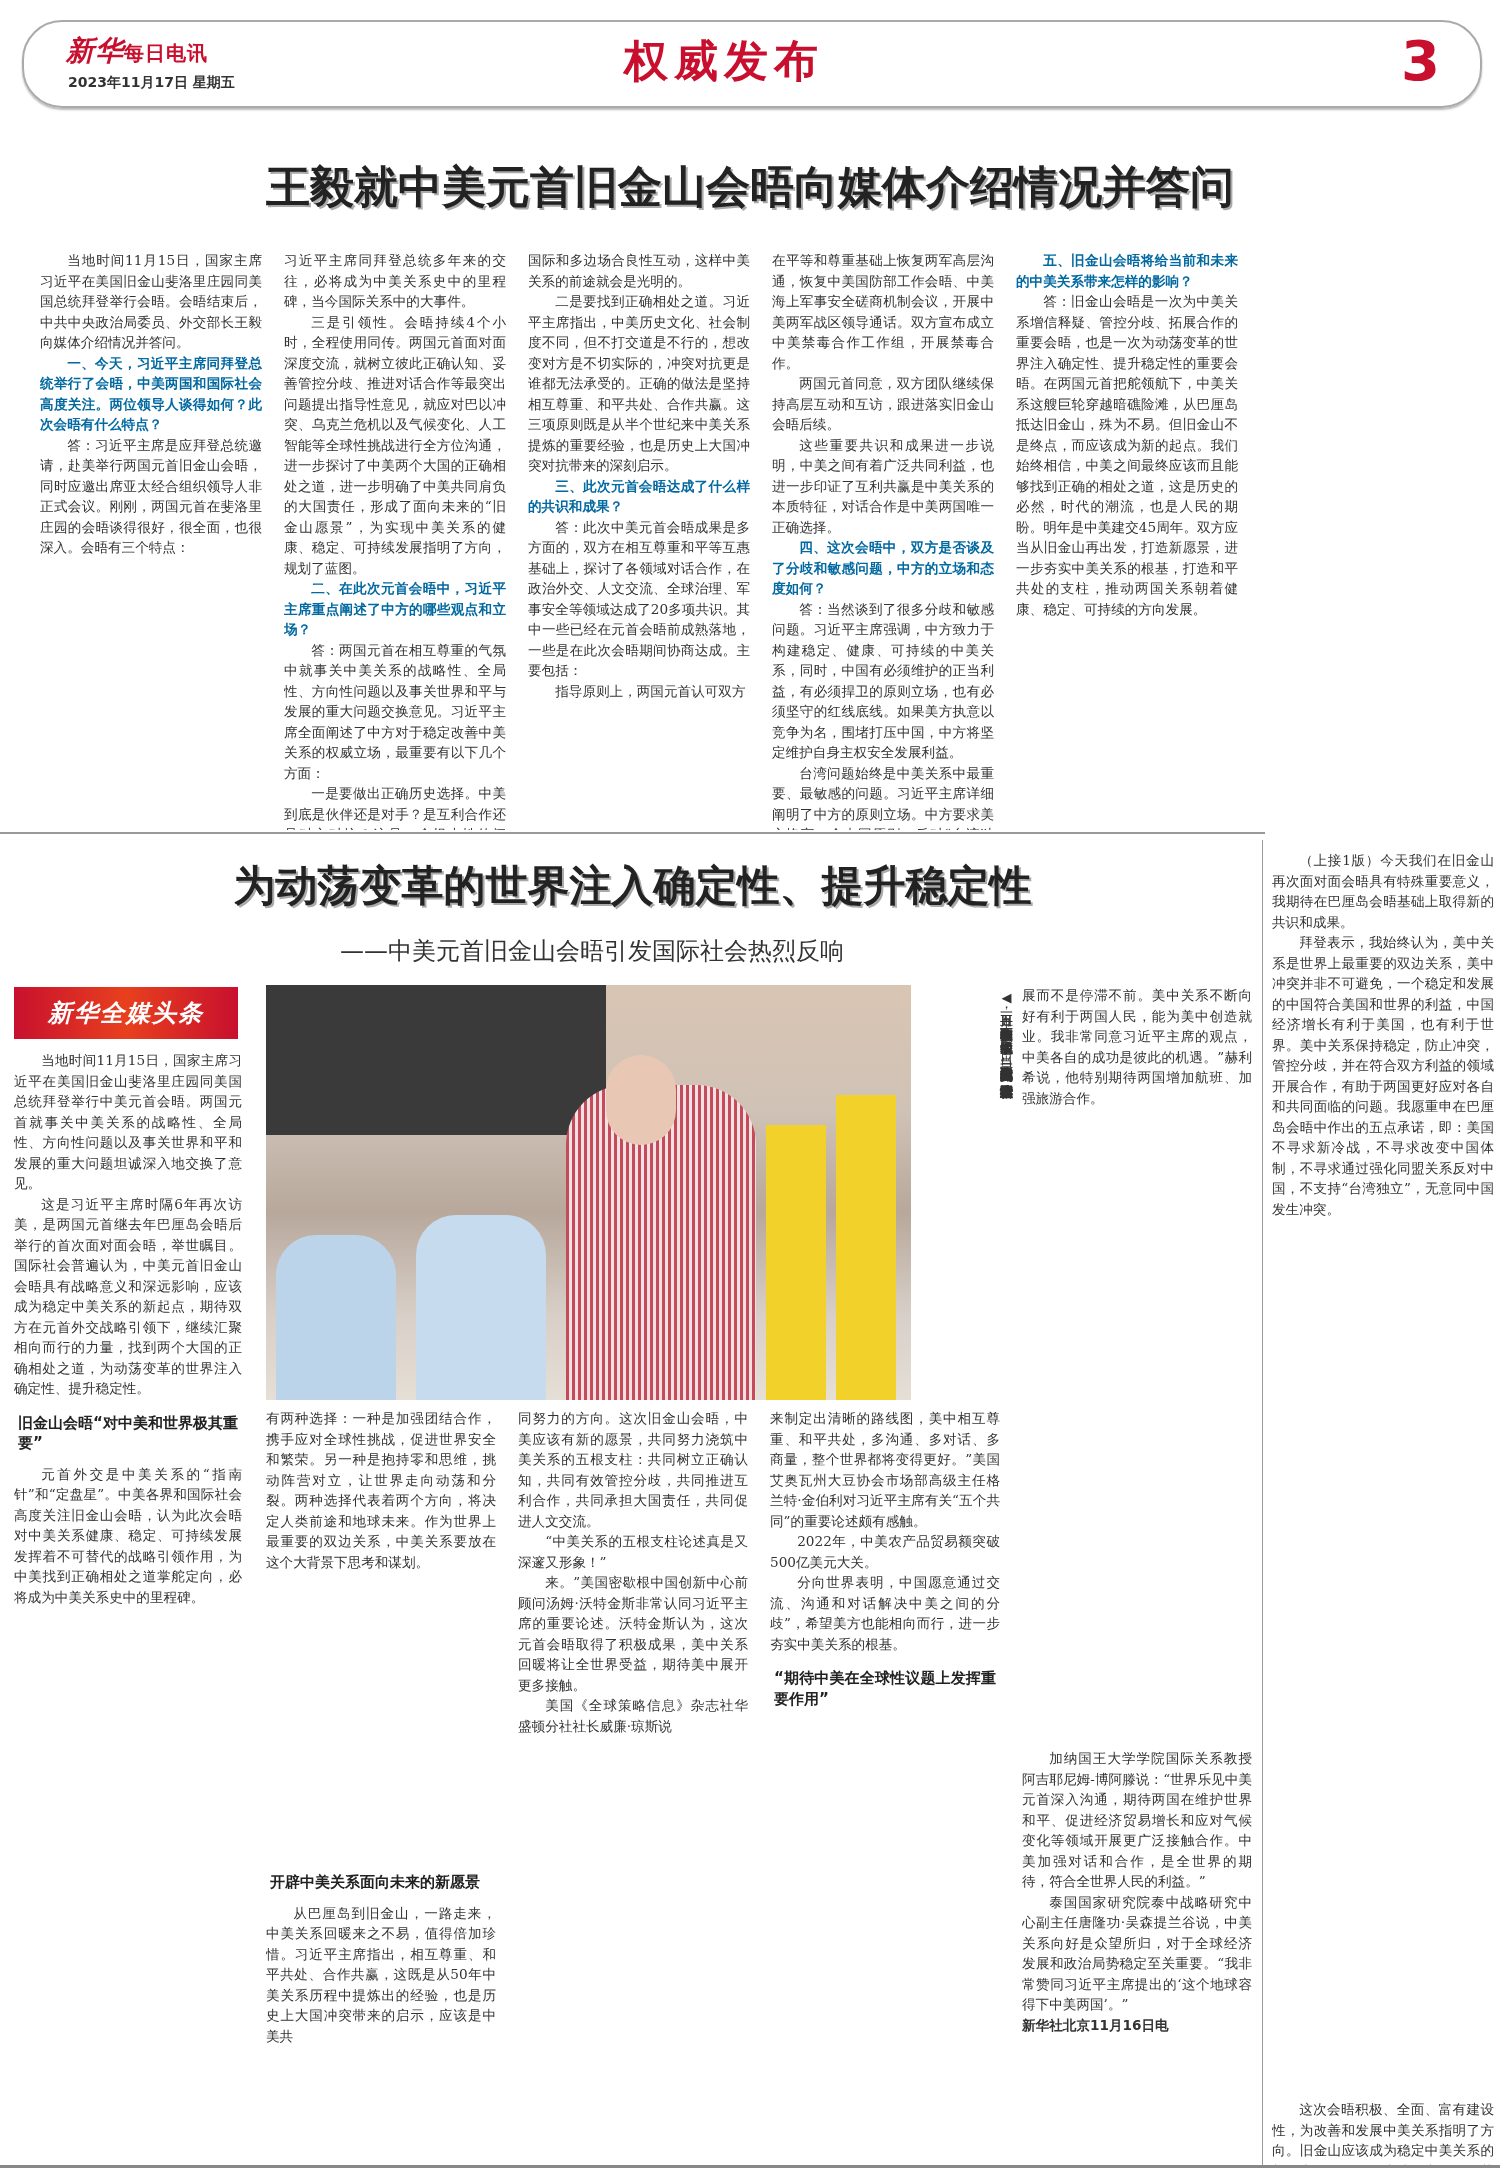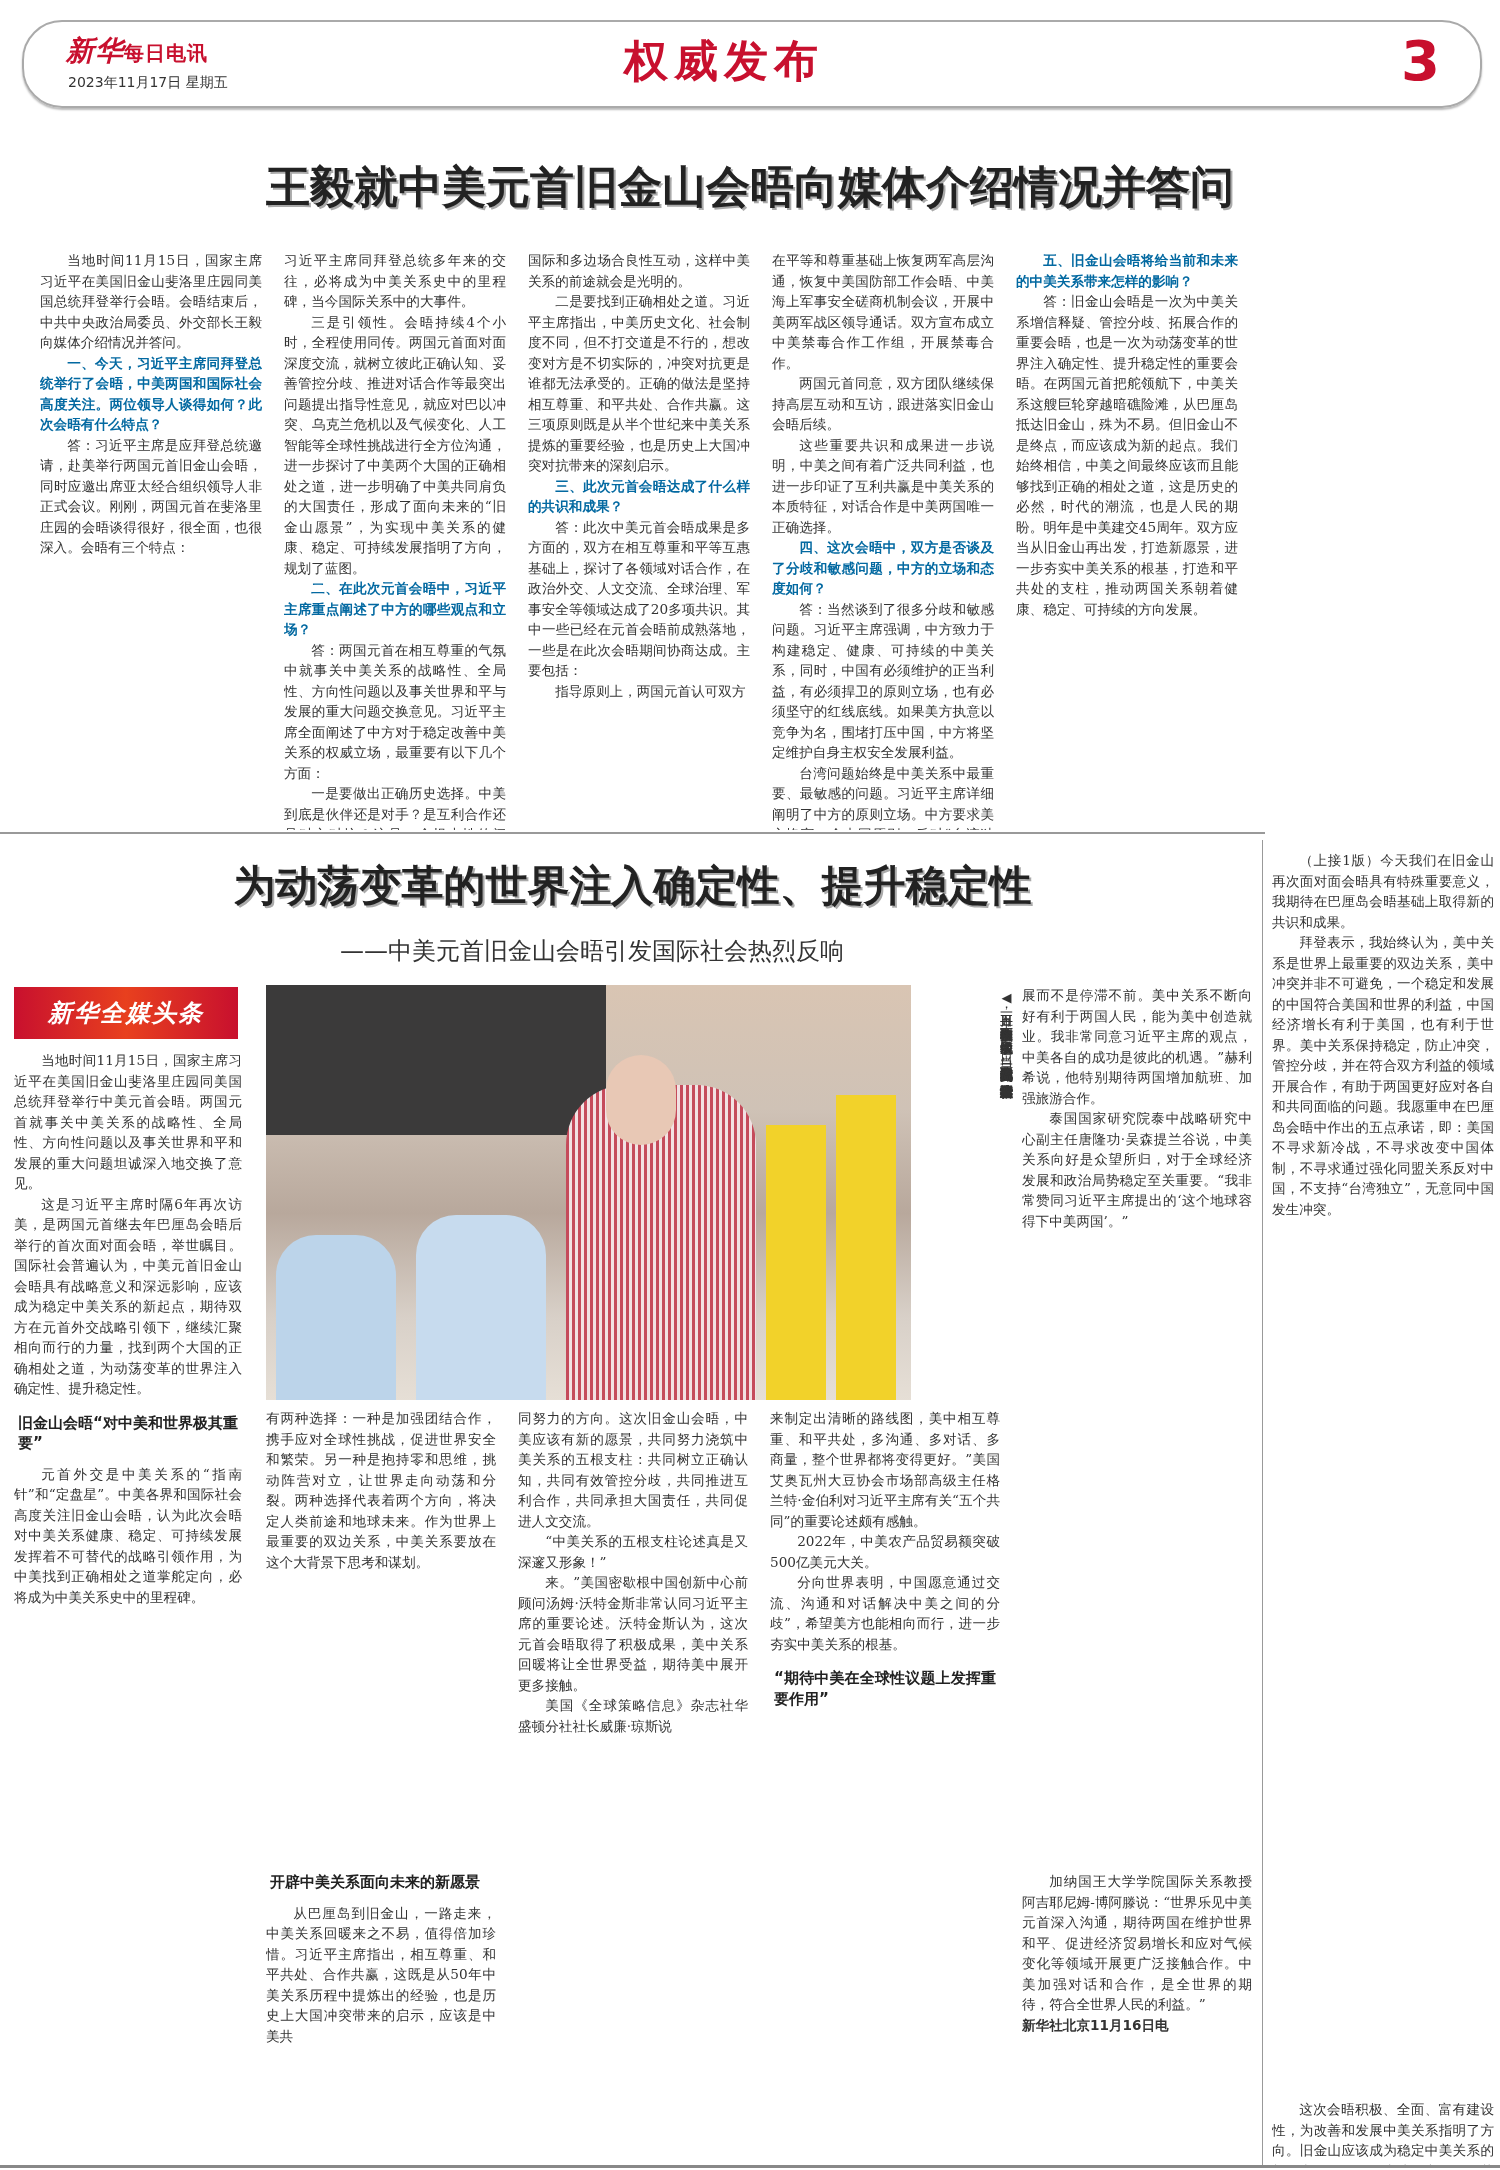--- a/index.html
+++ b/index.html
@@ -1,20 +1,20 @@
 <!DOCTYPE html>
 <html><head>
 <meta charset="utf-8">
 <style>
   html,body{margin:0;padding:0;background:#fff;}
   body{width:1500px;height:2170px;position:relative;overflow:hidden;font-family:"DejaVu Serif","Liberation Serif",serif;color:#333;}
   .masthead{position:absolute;left:22px;top:20px;width:1456px;height:84px;border:2px solid #aaa;border-radius:40px;box-shadow:0 2px 2px #bbb;}
   .logo{position:absolute;left:42px;top:10px;font-family:"DejaVu Serif",serif;font-style:italic;font-weight:bold;color:#c8102e;font-size:28px;letter-spacing:1px;}
   .logo .small{font-size:20px;font-style:normal;}
-  .mdate{position:absolute;left:44px;top:52px;font-family:"DejaVu Sans",sans-serif;font-size:14px;font-weight:normal;color:#333;}
+  .mdate{position:absolute;left:44px;top:52px;font-family:"DejaVu Sans",sans-serif;font-size:14px;font-weight:bold;color:#333;}
   .section{position:absolute;left:600px;top:10px;font-family:"DejaVu Sans",sans-serif;font-weight:bold;font-size:44px;color:#c8102e;letter-spacing:6px;}
   .pageno{position:absolute;right:40px;top:6px;font-family:"DejaVu Sans",sans-serif;font-size:56px;font-weight:bold;color:#c8102e;}
   .h1{position:absolute;left:0;width:1500px;text-align:center;font-family:"DejaVu Sans",sans-serif;font-weight:bold;color:#222;text-shadow:2px 2px 0 #aaa;}
   .cols{position:absolute;display:flex;}
   .col{font-size:13.6px;line-height:20.5px;text-align:justify;overflow:hidden;box-sizing:border-box;}
   .col p{margin:0;text-indent:2em;}
   .col .q{font-family:"DejaVu Sans",sans-serif;font-weight:bold;color:#0369a1;}
   .col .sig{text-indent:0;font-family:"DejaVu Sans",sans-serif;font-weight:bold;}
   .col h3{font-family:"DejaVu Sans",sans-serif;font-size:15px;margin:14px 4px 10px;color:#222;}
   .badge{position:absolute;left:14px;top:987px;width:224px;height:52px;background:linear-gradient(90deg,#c8102e,#e8401e,#c8102e);color:#fff;font-family:"DejaVu Sans",sans-serif;font-weight:bold;font-style:italic;font-size:24px;text-align:center;line-height:52px;letter-spacing:2px;}
@@ -126,22 +126,22 @@
     <p style="text-indent:0">来制定出清晰的路线图，美中相互尊重、和平共处，多沟通、多对话、多商量，整个世界都将变得更好。”美国艾奥瓦州大豆协会市场部高级主任格兰特·金伯利对习近平主席有关“五个共同”的重要论述颇有感触。</p>
     <p>2022年，中美农产品贸易额突破500亿美元大关。</p>
     <p>分向世界表明，中国愿意通过交流、沟通和对话解决中美之间的分歧”，希望美方也能相向而行，进一步夯实中美关系的根基。</p>
     <h3>“期待中美在全球性议题上发挥重要作用”</h3>
   </div>
 </div>
 
 <div class="cols" style="left:1022px;top:985px;width:230px;height:1180px;">
   <div class="col" style="width:230px;">
     <p style="text-indent:0">展而不是停滞不前。美中关系不断向好有利于两国人民，能为美中创造就业。我非常同意习近平主席的观点，中美各自的成功是彼此的机遇。”赫利希说，他特别期待两国增加航班、加强旅游合作。</p>
+    <p style="margin-top:640px">加纳国王大学学院国际关系教授阿吉耶尼姆-博阿滕说：“世界乐见中美元首深入沟通，期待两国在维护世界和平、促进经济贸易增长和应对气候变化等领域开展更广泛接触合作。中美加强对话和合作，是全世界的期待，符合全世界人民的利益。”</p>
     <p>泰国国家研究院泰中战略研究中心副主任唐隆功·吴森提兰谷说，中美关系向好是众望所归，对于全球经济发展和政治局势稳定至关重要。“我非常赞同习近平主席提出的‘这个地球容得下中美两国’。”</p>
-    <p style="margin-top:640px">加纳国王大学学院国际关系教授阿吉耶尼姆-博阿滕说：“世界乐见中美元首深入沟通，期待两国在维护世界和平、促进经济贸易增长和应对气候变化等领域开展更广泛接触合作。中美加强对话和合作，是全世界的期待，符合全世界人民的利益。”</p>
     <p class="sig">新华社北京11月16日电</p>
   </div>
 </div>
 
 <div class="divider" style="left:1262px;top:840px;width:1px;height:1325px;"></div>
 
 <div class="cols" style="left:1272px;top:850px;width:222px;height:1315px;">
   <div class="col" style="width:222px;">
     <p>（上接1版）今天我们在旧金山再次面对面会晤具有特殊重要意义，我期待在巴厘岛会晤基础上取得新的共识和成果。</p>
     <p>拜登表示，我始终认为，美中关系是世界上最重要的双边关系，美中冲突并非不可避免，一个稳定和发展的中国符合美国和世界的利益，中国经济增长有利于美国，也有利于世界。美中关系保持稳定，防止冲突，管控分歧，并在符合双方利益的领域开展合作，有助于两国更好应对各自和共同面临的问题。我愿重申在巴厘岛会晤中作出的五点承诺，即：美国不寻求新冷战，不寻求改变中国体制，不寻求通过强化同盟关系反对中国，不支持“台湾独立”，无意同中国发生冲突。</p>

